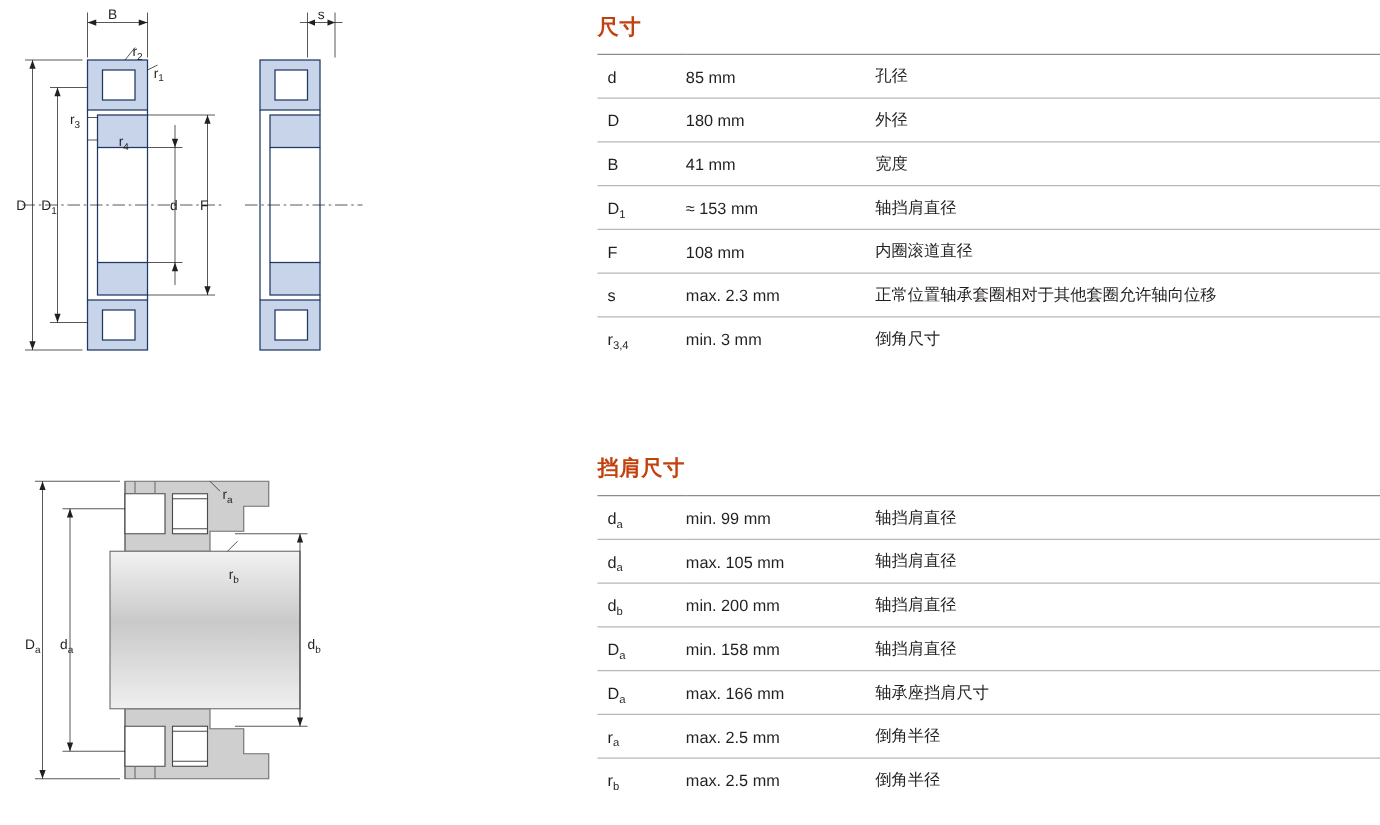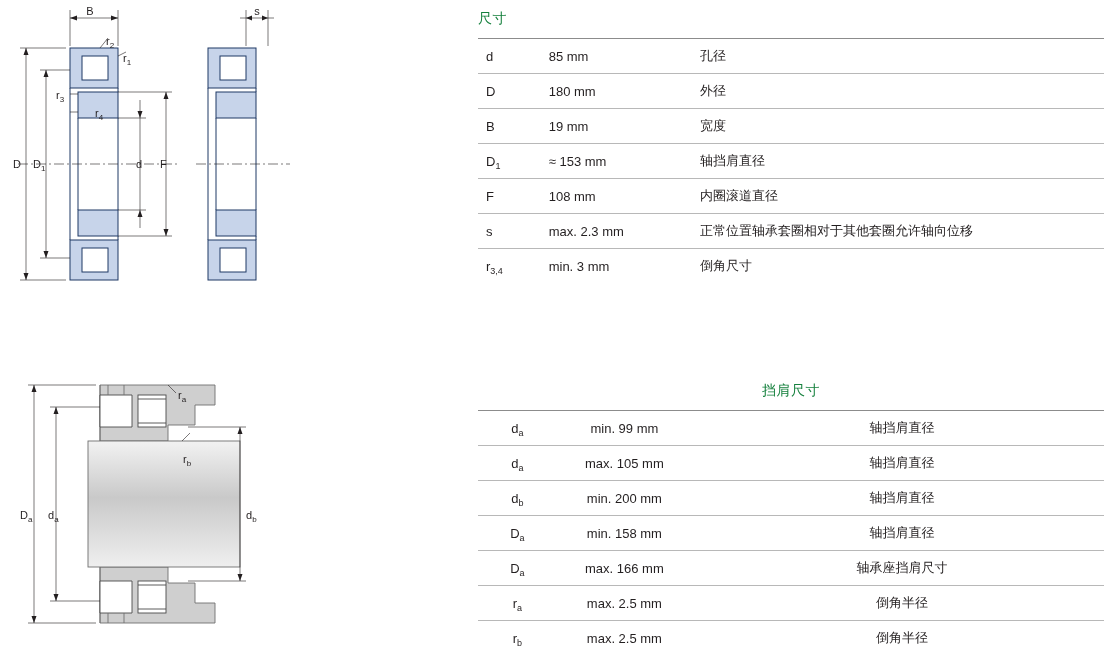--- a/index.html
+++ b/index.html
@@ -46,27 +46,27 @@
 
   
   .tables {
     position: absolute;
     left: 478px;
     top: 0;
     width: 626px;
     height: 660px;
   }
   .section-title {
-    font-size: 14px;
-    font-weight: normal;
-    color: #15803d;
+    font-size: 17px;
+    font-weight: bold;
+    color: #c2410c;
     letter-spacing: 0.5px;
   }
   .sec1 { position: absolute; left: 0; top: 10px; width: 626px; }
-  .sec2 { position: absolute; left: 0; top: 382px; width: 626px; text-align: center; }
+  .sec2 { position: absolute; left: 0; top: 363px; width: 626px; }
 
   table.spec {
     border-collapse: collapse;
     width: 626px;
     margin-top: 10px;
     table-layout: fixed;
   }
   table.spec tr {
     border-top: 1px solid #b8b8b8;
   }
@@ -285,21 +285,21 @@
             <td class="val">85 mm</td>
             <td class="desc">孔径</td>
           </tr>
           <tr>
             <td class="sym"><span>D</span></td>
             <td class="val">180 mm</td>
             <td class="desc">外径</td>
           </tr>
           <tr>
             <td class="sym"><span>B</span></td>
-            <td class="val">19 mm</td>
+            <td class="val">41 mm</td>
             <td class="desc">宽度</td>
           </tr>
           <tr>
             <td class="sym"><span>D</span><sub>1</sub></td>
             <td class="val">≈ 153 mm</td>
             <td class="desc">轴挡肩直径</td>
           </tr>
           <tr>
             <td class="sym"><span>F</span></td>
             <td class="val">108 mm</td>

